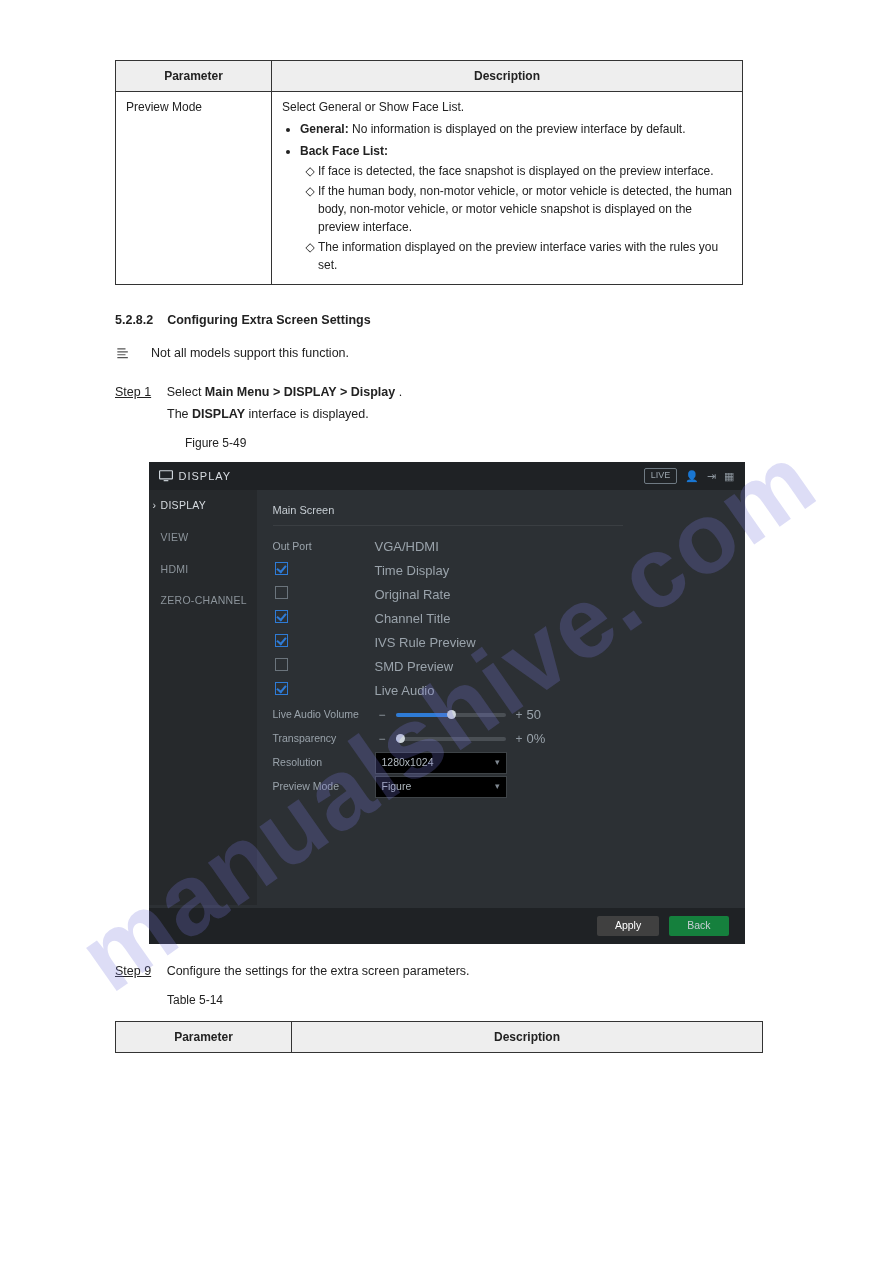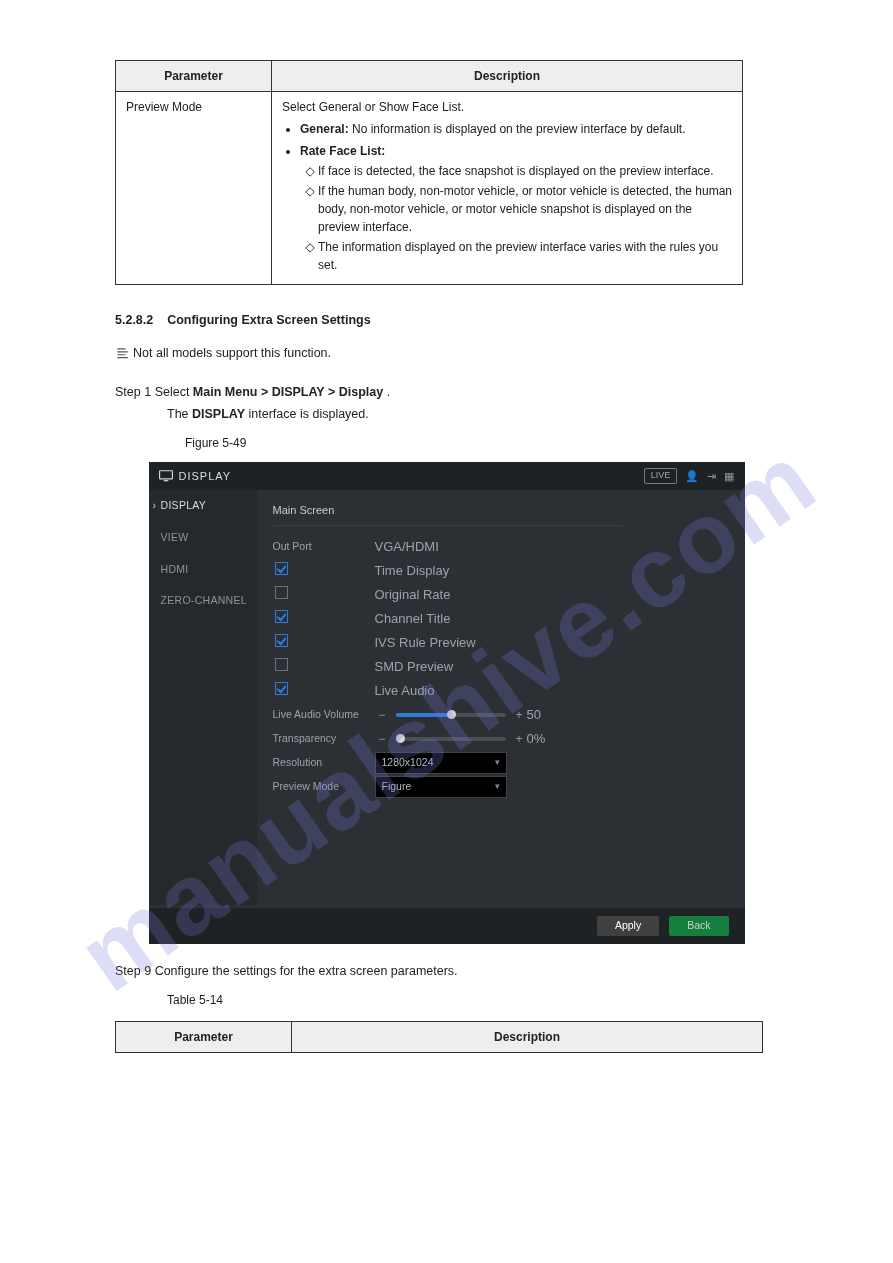--- a/index.html
+++ b/index.html
@@ -9,21 +9,21 @@
   .outer-tbl th{background:#eee;font-weight:bold;text-align:center;}
   .outer-tbl .c1{width:135px;}
   .outer-tbl .c2{width:450px;}
   ul.inner{margin:4px 0 4px 18px;padding:0;}
   ul.inner>li{margin:0 0 4px 0;}
   ul.deep{margin:2px 0 0 18px;padding:0;list-style-type:"\25C7  ";}
   ul.deep>li{margin:0 0 2px 0;}
   .bold{font-weight:bold;}
   .body-text{margin:26px 115px 0 115px;font-size:12.5px;}
   .step{margin:20px 115px 0 115px;font-size:12.5px;}
-  .step .num{display:inline-block;}
+  .step .num{text-decoration:underline;display:inline-block;margin-right:12px;}
   .fig-label{margin:10px 0 0 70px;font-size:12px;}
   
   .shot{margin:10px auto 0 auto;width:596px;height:482px;background:#2c3034;color:#a7b1b9;font-size:10.5px;position:relative;}
   .shot-topbar{height:28px;background:#1f2225;display:flex;align-items:center;padding:0 10px;}
   .shot-topbar .mic{display:flex;align-items:center;gap:6px;}
   .monitor-icon svg{display:block;}
   .shot-topbar .title{color:#d8dde2;letter-spacing:1px;font-size:11px;}
   .shot-topbar .spacer{flex:1;}
   .badge{border:1px solid #6f7a83;color:#9aa4ac;font-size:9px;padding:0 6px;border-radius:2px;height:14px;display:flex;align-items:center;margin-right:8px;}
   .topicons{display:flex;gap:8px;color:#8b949c;font-size:11px;}
@@ -75,38 +75,38 @@
     </tr>
     <tr>
       <td class="c1">Preview Mode</td>
       <td class="c2">
         <div>Select General or Show Face List.</div>
         <ul class="inner">
           <li>
             <span class="bold">General:</span><span> No information is displayed on the preview interface by default.</span>
           </li>
           <li>
-            <span class="bold">Rate Face List:</span>
+            <span class="bold">Back Face List:</span>
             <ul class="deep">
               <li>If face is detected, the face snapshot is displayed on the preview interface.</li>
               <li>If the human body, non-motor vehicle, or motor vehicle is detected, the human body, non-motor vehicle, or motor vehicle snapshot is displayed on the preview interface.</li>
               <li>The information displayed on the preview interface varies with the rules you set.</li>
             </ul>
           </li>
         </ul>
       </td>
     </tr>
   </tbody>
     </table>
 
   <div class="body-text">
     <span class="bold">5.2.8.2</span>
     &nbsp;&nbsp;
     <span class="bold">Configuring Extra Screen Settings</span>
-    <div style="margin-top:14px;display:flex;align-items:center;gap:4px;">
+    <div style="margin-top:14px;display:flex;align-items:center;gap:22px;">
       <span style="display:inline-block;width:14px;height:14px;">
         <svg viewBox="0 0 24 24" width="14" height="14">
             <path fill="#555" d="M4 4h14v2H4zM4 9h18v2H4zM4 14h14v2H4zM4 19h18v2H4z"></path>
           </svg>
       </span>
       <span>Not all models support this function.</span>
     </div>
   </div>
 
   <div class="step">

